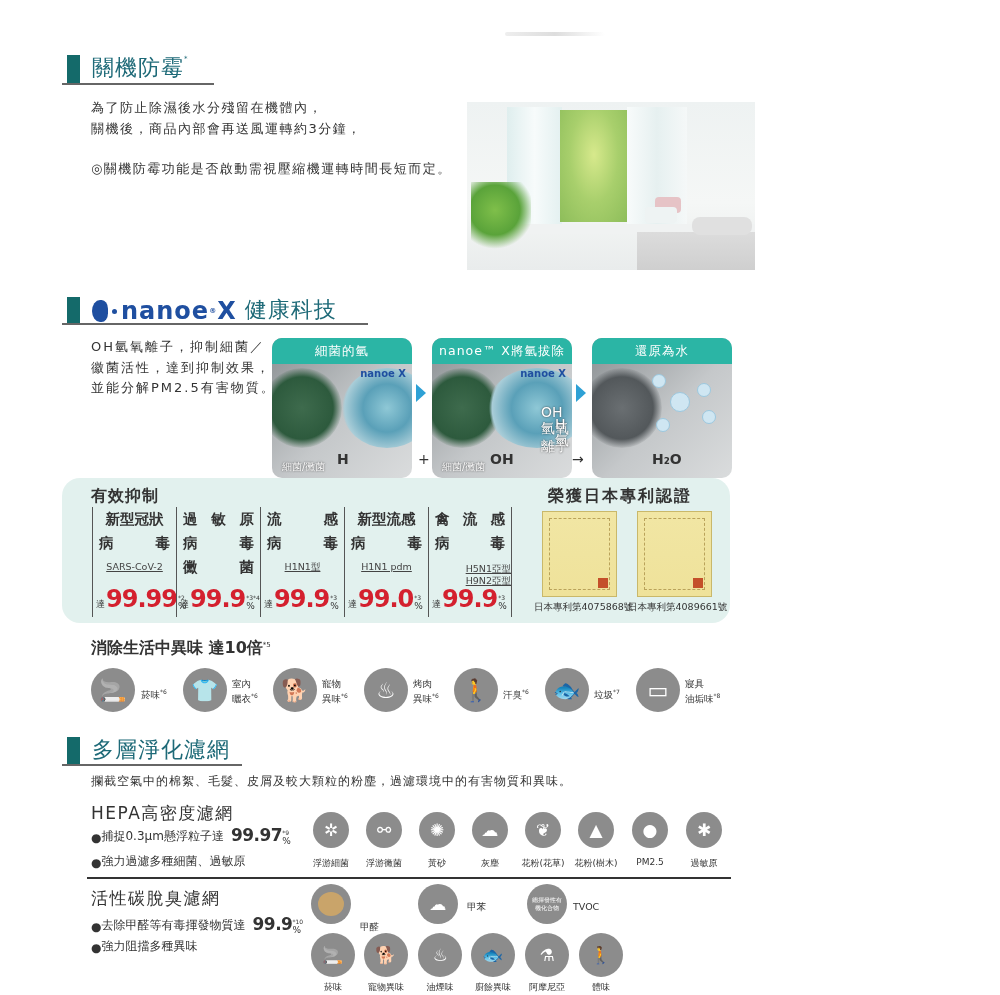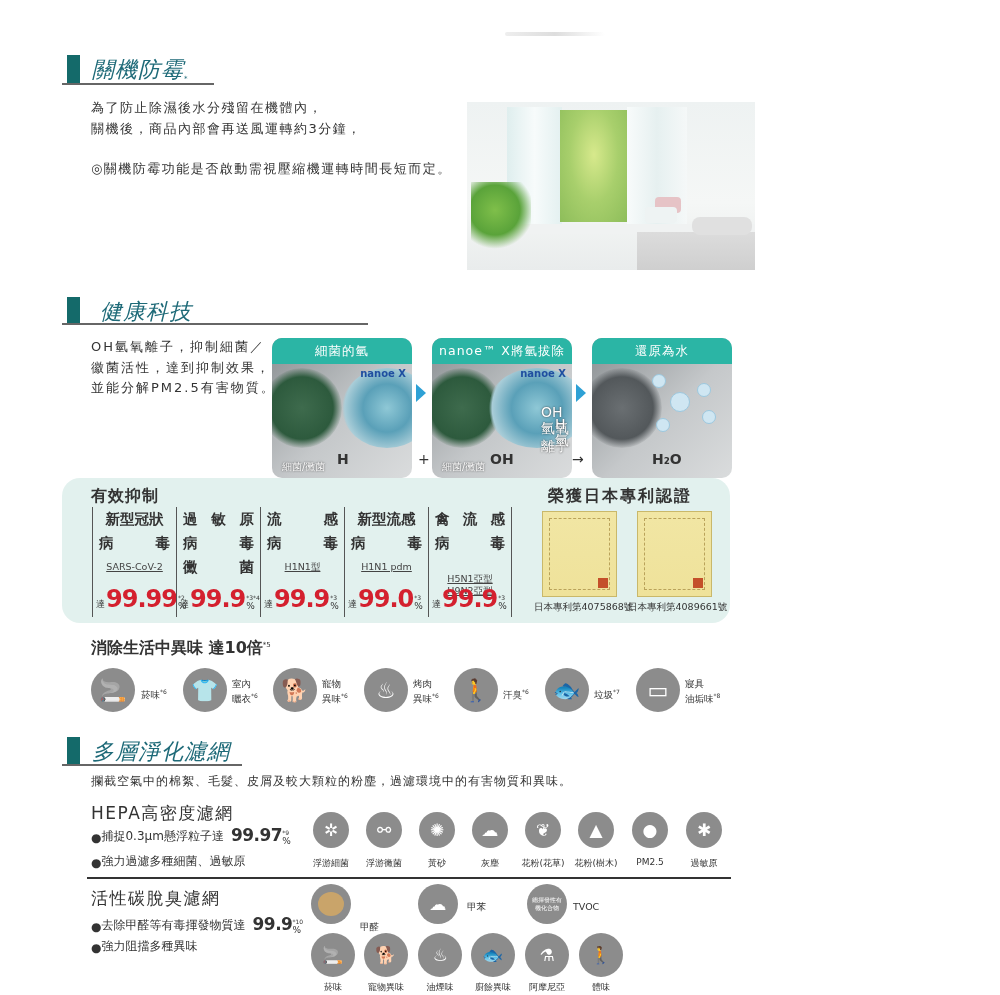--- a/index.html
+++ b/index.html
@@ -1,18 +1,18 @@
 <!DOCTYPE html>
 <html><head>
 <meta charset="utf-8">
 <style>
   * { box-sizing: border-box; margin: 0; padding: 0; }
   body { width: 1000px; height: 995px; background: #fff; font-family: "DejaVu Sans", "Liberation Sans", sans-serif; color: #333; position: relative; overflow: hidden; }
   .abs { position: absolute; }
-  .sec-head { position: absolute; display: flex; align-items: flex-end; font-style: italic; }
+  .sec-head { position: absolute; display: flex; align-items: flex-start; }
   .sec-head .bar { width: 13px; height: 28px; background: #146a6a; margin-right: 12px; }
   .sec-head .title { font-size: 22px; color: #1e6a78; letter-spacing: 1px; line-height: 26px; }
   .sec-line { position: absolute; height: 2px; background: #666; }
   .body-text { font-size: 13px; line-height: 20.5px; letter-spacing: 1.5px; color: #333; }
   .topshadow { position:absolute; left:505px; top:32px; width:100px; height:4px; background: linear-gradient(90deg,#eee,#ddd,#fff); border-radius:2px; }
 
   
   .room { position:absolute; left:467px; top:102px; width:288px; height:168px; background: linear-gradient(180deg,#eef2f2 0%,#f5f7f6 60%,#e9ecec 100%); overflow:hidden; }
   .room .win { position:absolute; left:93px; top:8px; width:68px; height:112px; background: radial-gradient(ellipse at 50% 40%, #d7e98c 0%, #a8cf6c 50%, #8dbd5a 100%); }
   .room .curtain1 { position:absolute; left:40px; top:5px; width:55px; height:118px; background: linear-gradient(90deg,#dfeeee,#f7fbfb,#e3f0f0); }
@@ -102,20 +102,27 @@
   <div class="sill"></div>
     <div class="pillow1"></div>
     <div class="pillow2"></div>
   <div class="bed"></div>
     <div class="pillow3"></div>
     <div class="plant"></div>
 </div>
 
 <div class="sec-head" style="left:67px; top:297px;">
   <div class="bar"></div>
+  <span class="nanoe-logo">
+    <span class="dot"></span>
+    <span class="dot2"></span>
+    <span>nanoe</span>
+      <span style="font-size:7px;vertical-align:super;">®</span>
+      <span>X</span>
+  </span>
   <span class="title" style="margin-left:8px;">健康科技</span>
 </div>
 <div class="sec-line" style="left:62px; top:323px; width:306px;"></div>
 
 <div class="abs body-text" style="left:91px; top:337px; font-size:13px; letter-spacing:2px;">
   <div>OH氫氧離子，抑制細菌／</div>
   <div>徽菌活性，達到抑制效果，</div>
   <div>並能分解PM2.5有害物質。</div>
 </div>
 
@@ -240,21 +247,21 @@
 <div class="virus-col last" style="left:428px;">
   <div class="l1">
       <span>禽</span>
       <span>流</span>
       <span>感</span>
     </div>
   <div class="l2">
       <span>病</span>
       <span>毒</span>
     </div>
-  <div class="sub" style="margin-top:18px;">
+  <div class="sub" style="margin-top:8px;text-align:right;">
       <div>H5N1亞型</div>
       <div>H9N2亞型</div>
     </div>
   <div class="rate">
       <span class="pre">達</span>
       <span class="num">99.9</span>
       <span class="pct">
         <sup>*3</sup>
         <span>%</span>
       </span>

